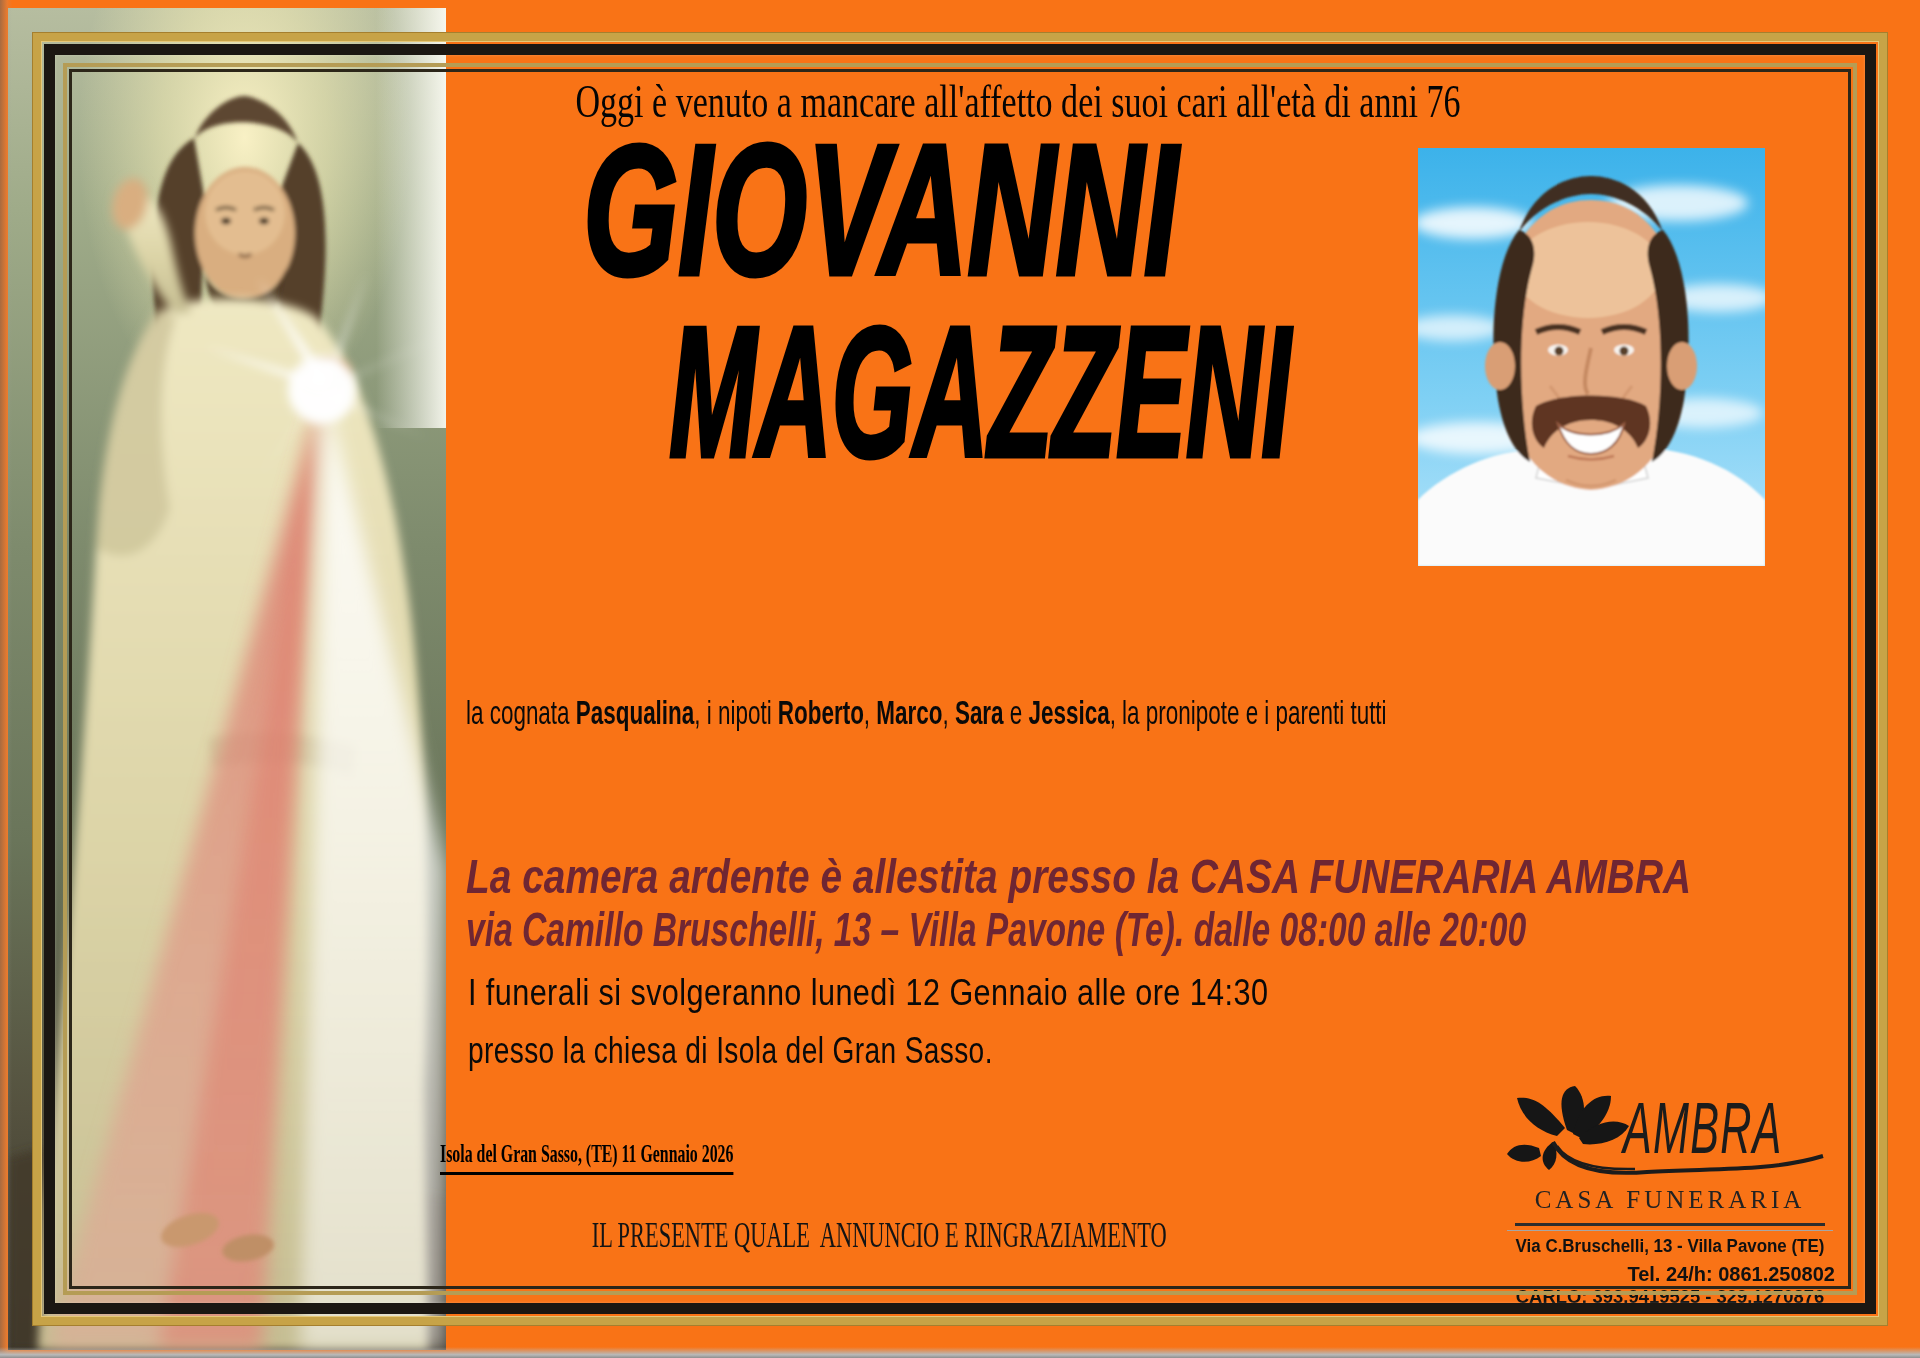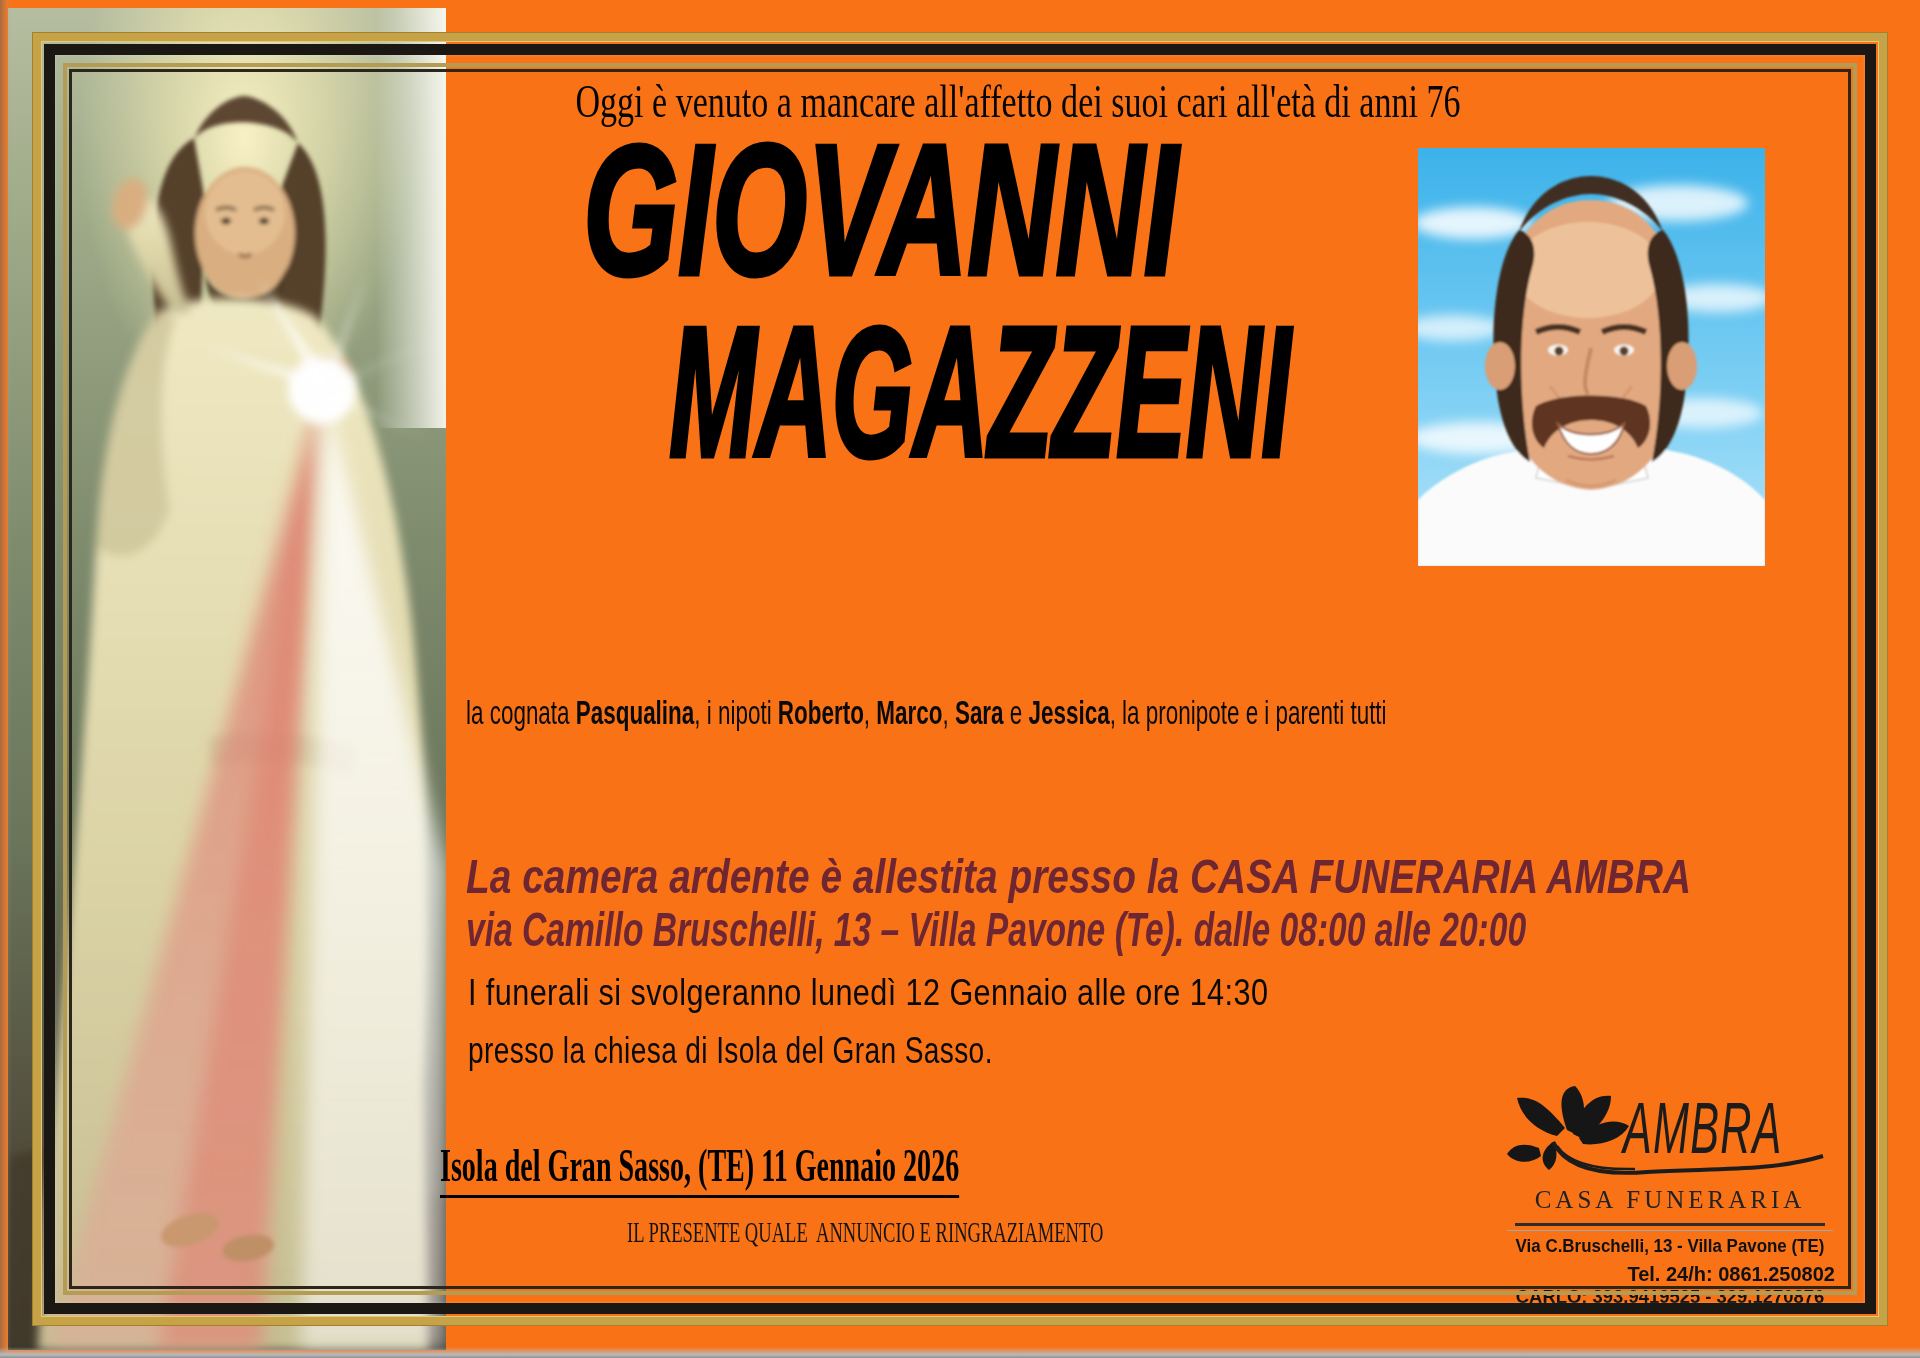--- a/index.html
+++ b/index.html
@@ -53,25 +53,25 @@
   .wake .w1{transform:scaleX(.81);}
   .wake .w2{transform:scaleX(.70);}
 
   .funeral{left:468px;top:964px;font-size:36px;line-height:58px;color:#0a0a0a;letter-spacing:.5px;text-decoration:underline;}
   .funeral .f1{transform:scaleX(.85);}
   .funeral .f2{transform:scaleX(.78);}
 
   .rest{left:452px;top:1080px;font-style:italic;font-size:41px;color:#0a0a0a;}
   .rest .fit{transform:scaleX(.80);}
 
-  .dateline{left:440px;top:1139px;font-family:"Liberation Serif",serif;font-weight:bold;font-size:46px;color:#000;}
+  .dateline{left:440px;top:1139px;font-family:"Liberation Serif",serif;font-weight:bold;font-size:26px;color:#000;}
   .dateline .fit{transform:scaleX(.61);border-bottom:3px solid #000;padding-bottom:3px;}
 
   .closing{left:430px;top:1216px;width:870px;text-align:center;
-     font-family:"Liberation Serif",serif;font-size:29px;color:#141414;}
+     font-family:"Liberation Serif",serif;font-size:35px;color:#141414;}
   .closing .fitc{transform:scaleX(.64);}
 
   
   .agency{left:1505px;top:1086px;width:330px;z-index:3;}
   .agency-logo{position:relative;height:100px;font-style:italic;}
   .agency-logo svg{position:absolute;left:0;top:0;width:330px;height:100px;}
   .ambra-text{position:absolute;left:118px;top:2px;font-size:72px;line-height:80px;
      font-weight:400;color:#1c1c1c;letter-spacing:2px;transform:scaleX(.60);transform-origin:0 50%;white-space:pre;}
   .casa{margin:0 10px;border-bottom:3px solid #2d2d2d;text-align:center;
      font-family:"Liberation Serif",serif;font-size:25px;letter-spacing:4px;color:#222;padding-bottom:9px;}

